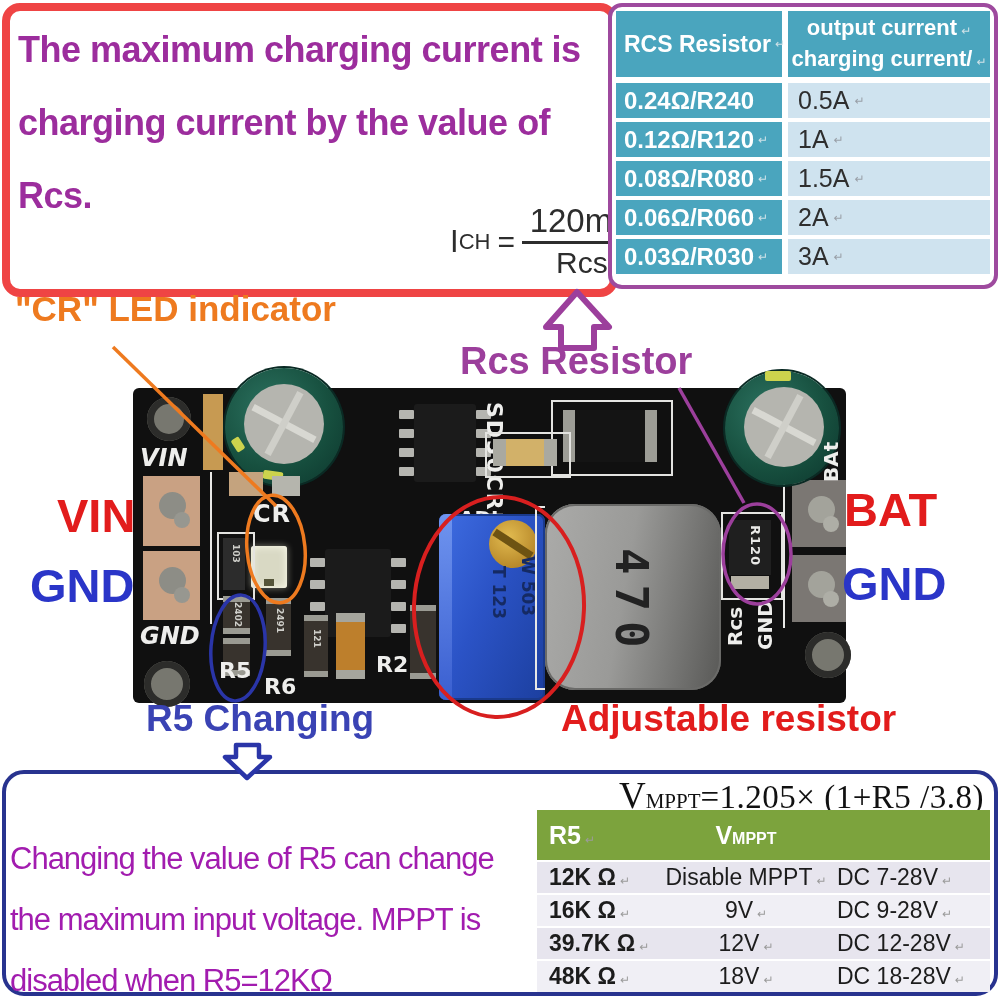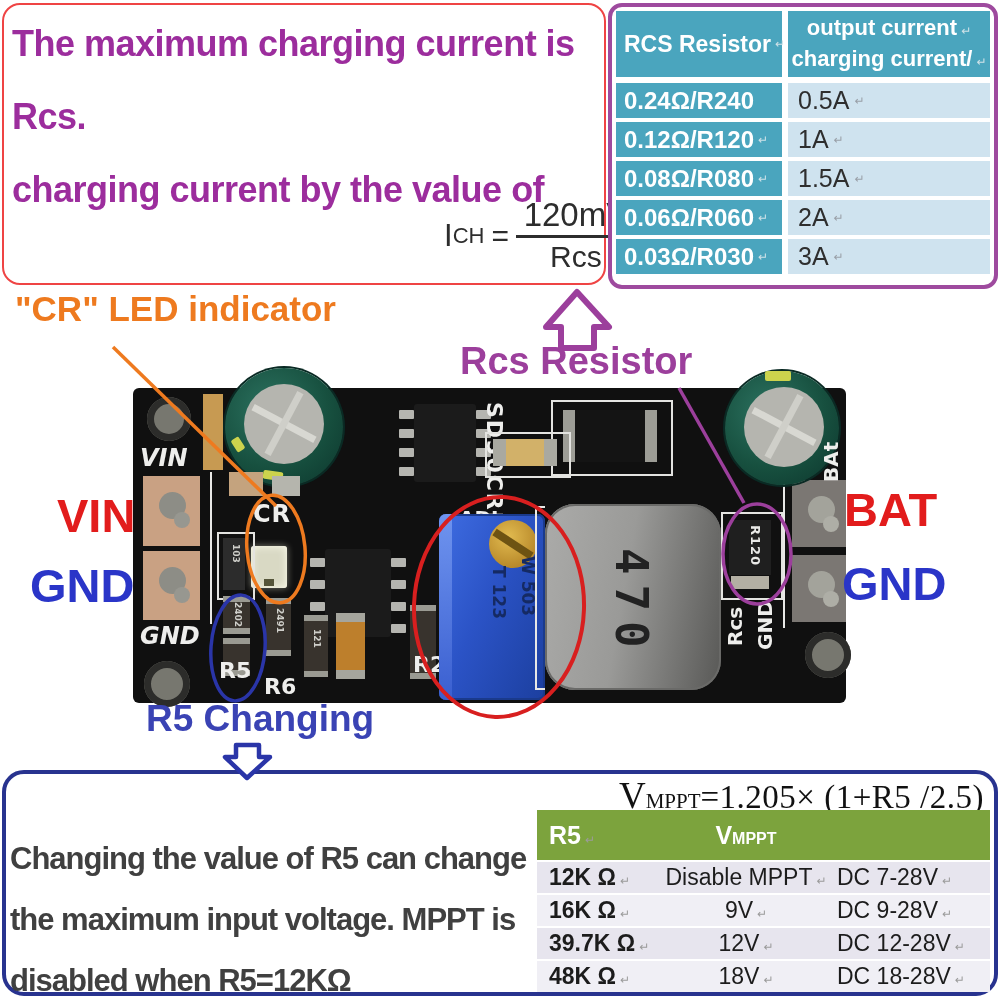--- a/index.html
+++ b/index.html
@@ -1,21 +1,21 @@
 <!DOCTYPE html>
 <html><head>
 <meta charset="utf-8">
 <style>
   html,body{margin:0;padding:0;background:#fff;}
   .canvas{position:relative;width:1000px;height:1000px;background:#ffffff;
           font-family:"Liberation Sans",sans-serif;overflow:hidden;}
   .abs{position:absolute;}
 
   
-  #boxA{left:2px;top:3px;width:600px;height:278px;border:2px solid #ef4444;border-radius:18px;background:#fff;}
+  #boxA{left:2px;top:3px;width:600px;height:278px;border:8px solid #ef4444;border-radius:18px;background:#fff;}
   #boxA .lines{position:absolute;left:8px;top:2px;width:596px;}
   .tline{height:73px;display:flex;align-items:center;font-size:36px;font-weight:bold;
          color:#9c2d9d;letter-spacing:-0.5px;white-space:nowrap;}
   #formulaA{position:absolute;left:440px;top:192px;display:flex;align-items:center;color:#2d2d2d;}
   #formulaA .ich{font-size:31px;}
   #formulaA .ichsub{font-size:22px;}
   #formulaA .eq{font-size:30px;margin:0 7px;}
   .frac{display:flex;flex-direction:column;align-items:center;}
   .frac .num{font-size:33px;line-height:36px;}
   .frac .bar{width:120px;height:3px;background:#2d2d2d;margin:2px 0;}
@@ -65,21 +65,21 @@
   #padBAT{left:659px;top:92px;width:54px;height:67px;}
   #padGNDR{left:659px;top:167px;width:54px;height:67px;}
   #brL{left:71px;top:84px;width:6px;height:152px;border-right:2px solid #e8e8e6;}
   #brR{left:650px;top:88px;width:6px;height:152px;border-left:2px solid #e8e8e6;}
   .silk{color:#eeeeec;font-weight:bold;white-space:nowrap;font-family:"DejaVu Sans",sans-serif;}
   #silkVIN{left:7px;top:56px;font-size:24px;font-style:italic;}
   #silkGNDL{left:7px;top:234px;font-size:24px;font-style:italic;}
   #silkCR{left:120px;top:112px;font-size:24px;letter-spacing:1px;}
   #silkR5{left:86px;top:270px;font-size:22px;}
   #silkR6{left:131px;top:286px;font-size:22px;}
-  #silkR2{left:243px;top:264px;font-size:22px;margin-left:37px;}
+  #silkR2{left:243px;top:264px;font-size:22px;}
   #silkADJ{left:326px;top:118px;font-size:20px;}
   .vrot{transform:rotate(90deg);transform-origin:left top;white-space:nowrap;}
   .vrotU{transform:rotate(-90deg);transform-origin:left top;white-space:nowrap;}
   #silkModel{left:374px;top:14px;font-size:22px;letter-spacing:2px;}
   #silkBAt{left:686px;top:94px;font-size:20px;}
   #silkRcs{left:590px;top:258px;font-size:20px;}
   #silkGNDR{left:620px;top:262px;font-size:20px;}
   .cap{border-radius:50%;background:radial-gradient(circle at 38% 35%, #2c7260 0%, #17503f 55%, #0c352c 100%);box-shadow:0 0 0 2px #0a2a24;}
   #capTL{left:92px;top:-20px;width:118px;height:118px;}
   #capTR{left:592px;top:-17px;width:114px;height:114px;}
@@ -140,21 +140,21 @@
   #overlay{left:0;top:0;z-index:7;pointer-events:none;}
 
   
   #boxC{left:2px;top:770px;width:988px;height:218px;border:4px solid #28338f;border-radius:22px;background:#fff;z-index:3;}
   #formulaB{position:absolute;right:10px;top:0px;font-family:"Liberation Serif",serif;color:#111;
             display:flex;align-items:baseline;white-space:nowrap;}
   #formulaB .v{font-size:37px;}
   #formulaB .vsub{font-size:21px;}
   #formulaB .rest{font-size:33px;letter-spacing:0.5px;}
   #boxC .blines{position:absolute;left:4px;top:54px;}
-  .bline{height:61px;display:flex;align-items:center;font-size:31px;font-weight:bold;color:#404040;
+  .bline{height:61px;display:flex;align-items:center;font-size:31px;font-weight:normal;color:#a21caf;
          letter-spacing:-1px;white-space:nowrap;}
   #tblB{position:absolute;left:531px;top:36px;width:453px;}
   .bh{height:50px;background:#7ca33d;display:flex;align-items:center;color:#fff;font-weight:bold;font-size:25px;}
   .bc1{width:118px;padding-left:12px;box-sizing:border-box;display:flex;align-items:baseline;}
   .bc2{width:182px;display:flex;justify-content:center;align-items:baseline;}
   .bc3{flex:1;display:flex;align-items:baseline;}
   .bh .bc2 .sub{font-size:16px;font-weight:bold;}
   .brow{height:31px;margin-top:2px;display:flex;align-items:center;font-size:23px;color:#1c1c1c;}
   .brow.ra{background:#e7e5ee;}
   .brow.rb{background:#f0eff5;}
@@ -162,22 +162,22 @@
   .ret2{font-size:12px;color:#9b9b9b;margin-left:4px;font-weight:normal;}
 </style>
 </head>
 <body>
 
 <div class="canvas">
 
   <div class="abs" id="boxA">
     <div class="lines">
       <div class="tline">The maximum charging current is</div>
+      <div class="tline">charging current by the value of</div>
       <div class="tline">Rcs.</div>
-      <div class="tline">charging current by the value of</div>
     </div>
     <div id="formulaA">
       <span class="ich">I</span>
       <span class="ichsub">CH</span>
       <span class="eq">=</span>
       <span class="frac">
         <span class="num">120mV</span>
         <span class="bar"></span>
         <span class="den">Rcs</span>
       </span>
@@ -388,26 +388,27 @@
     <path d="M236 745 L259 745 L259 757 L270 757 L247 778 L225 757 L236 757 Z" fill="#ffffff" stroke="#2a35a8" stroke-width="4.5" stroke-linejoin="round"></path>
   </svg>
 
   <div class="abs lbl" id="lblCR">"CR" LED indicator</div>
   <div class="abs lbl" id="lblRcs">Rcs Resistor</div>
   <div class="abs lbl" id="lblVIN">VIN</div>
   <div class="abs lbl" id="lblGNDL">GND</div>
   <div class="abs lbl" id="lblBAT">BAT</div>
   <div class="abs lbl" id="lblGNDR">GND</div>
   <div class="abs lbl" id="lblR5">R5 Changing</div>
+  <div class="abs lbl" id="lblAdj">Adjustable resistor</div>
 
   <div class="abs" id="boxC">
     <div id="formulaB">
       <span class="v">V</span>
       <span class="vsub">MPPT</span>
-      <span class="rest">=1.205× (1+R5 /2.5)</span>
+      <span class="rest">=1.205× (1+R5 /3.8)</span>
     </div>
     <div class="blines">
       <div class="bline">Changing the value of R5 can change</div>
       <div class="bline">the maximum input voltage. MPPT is</div>
       <div class="bline">disabled when R5=12KΩ</div>
     </div>
     <div id="tblB">
       <div class="bh">
         <div class="bc1">
             <span>R5</span>

